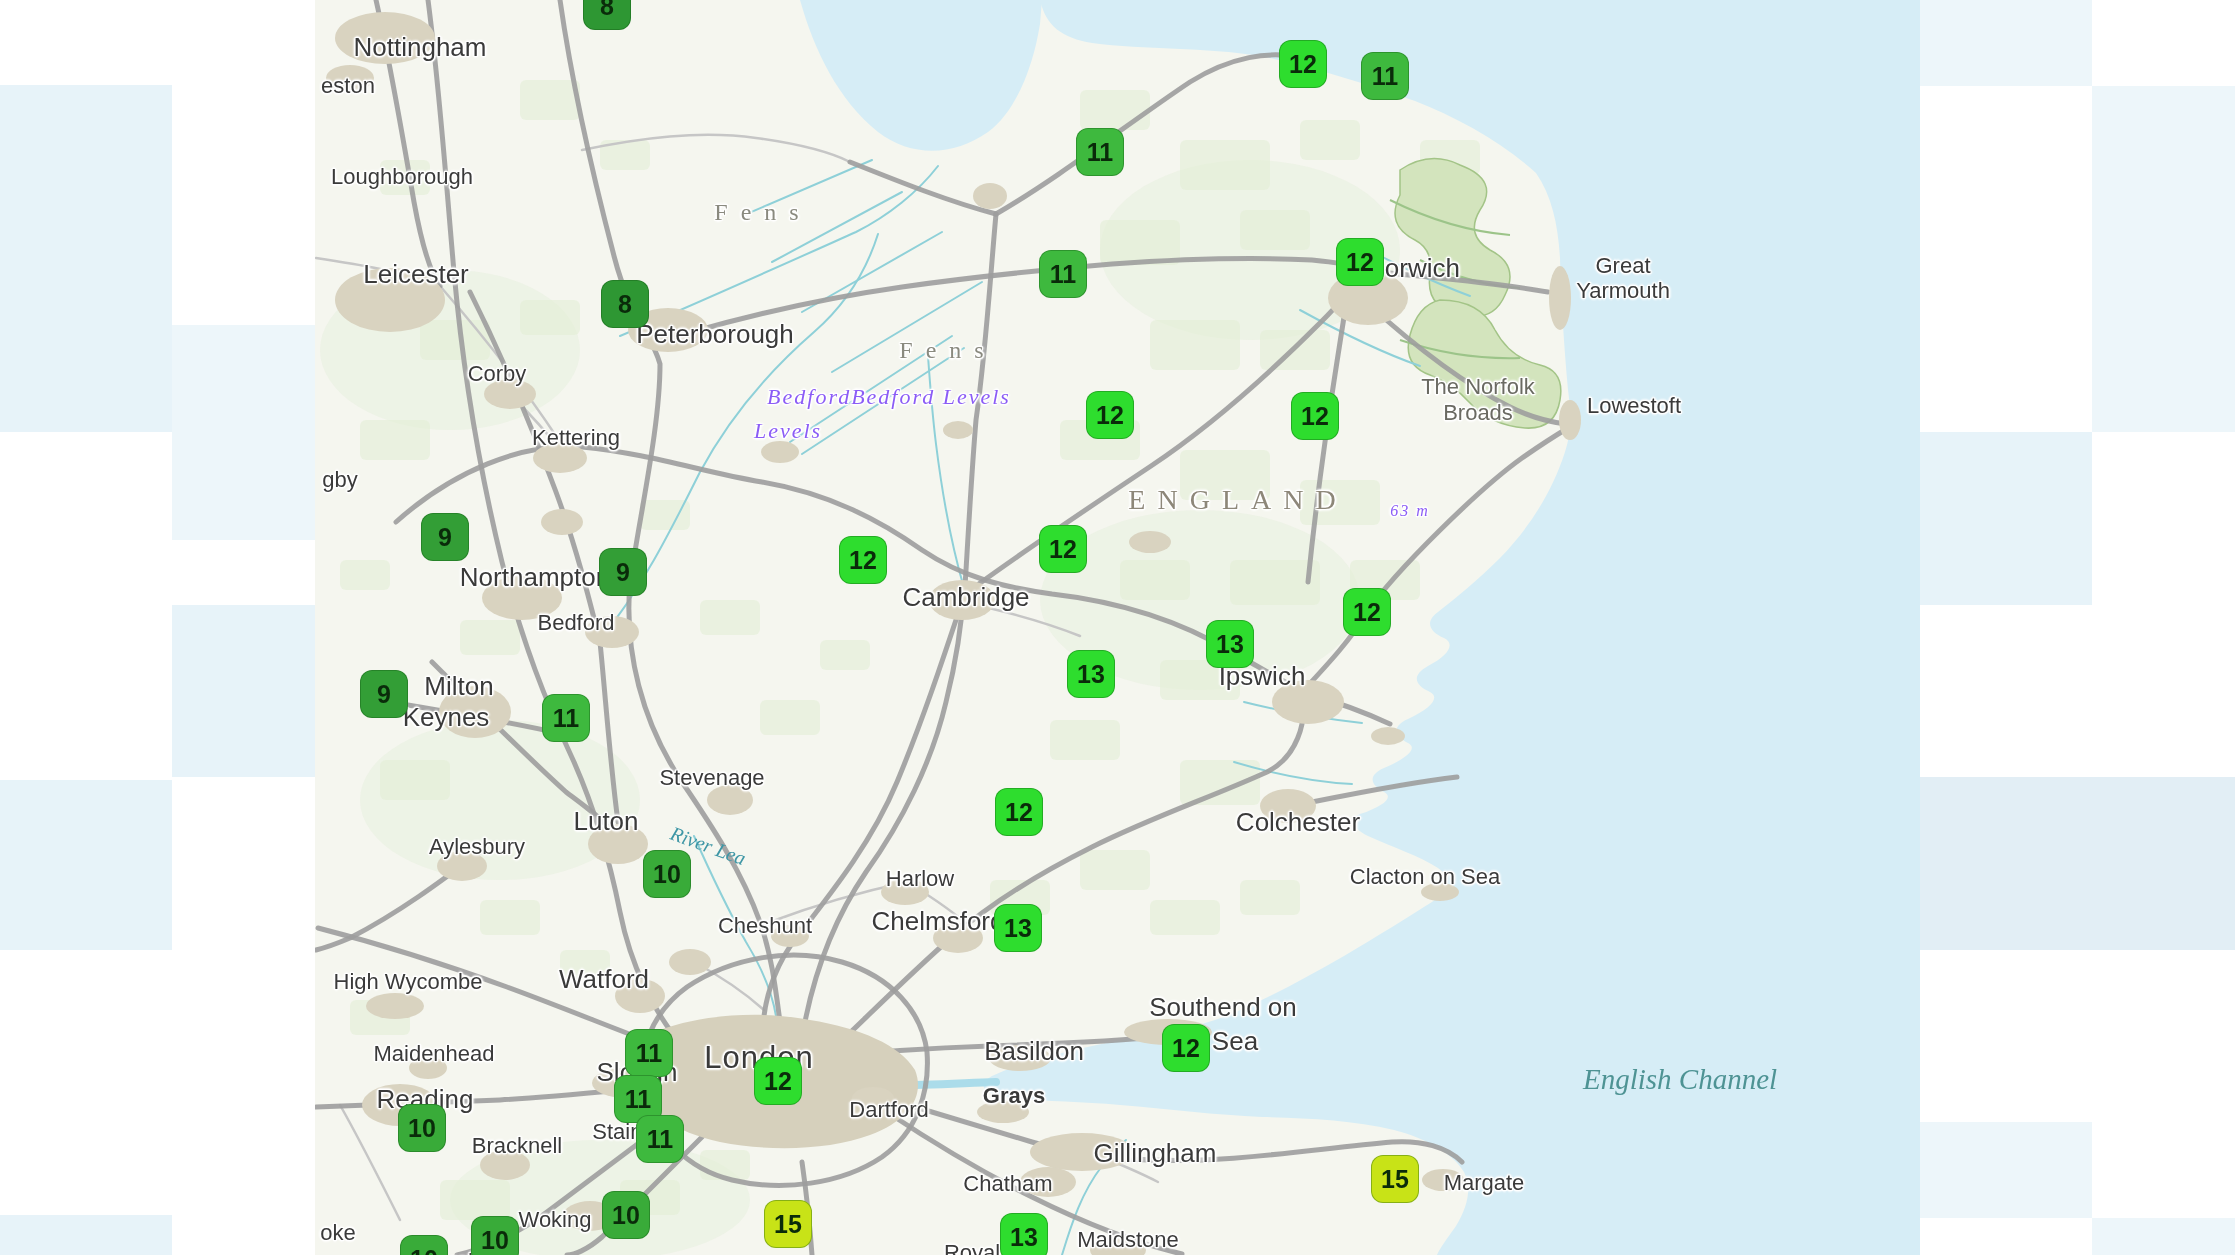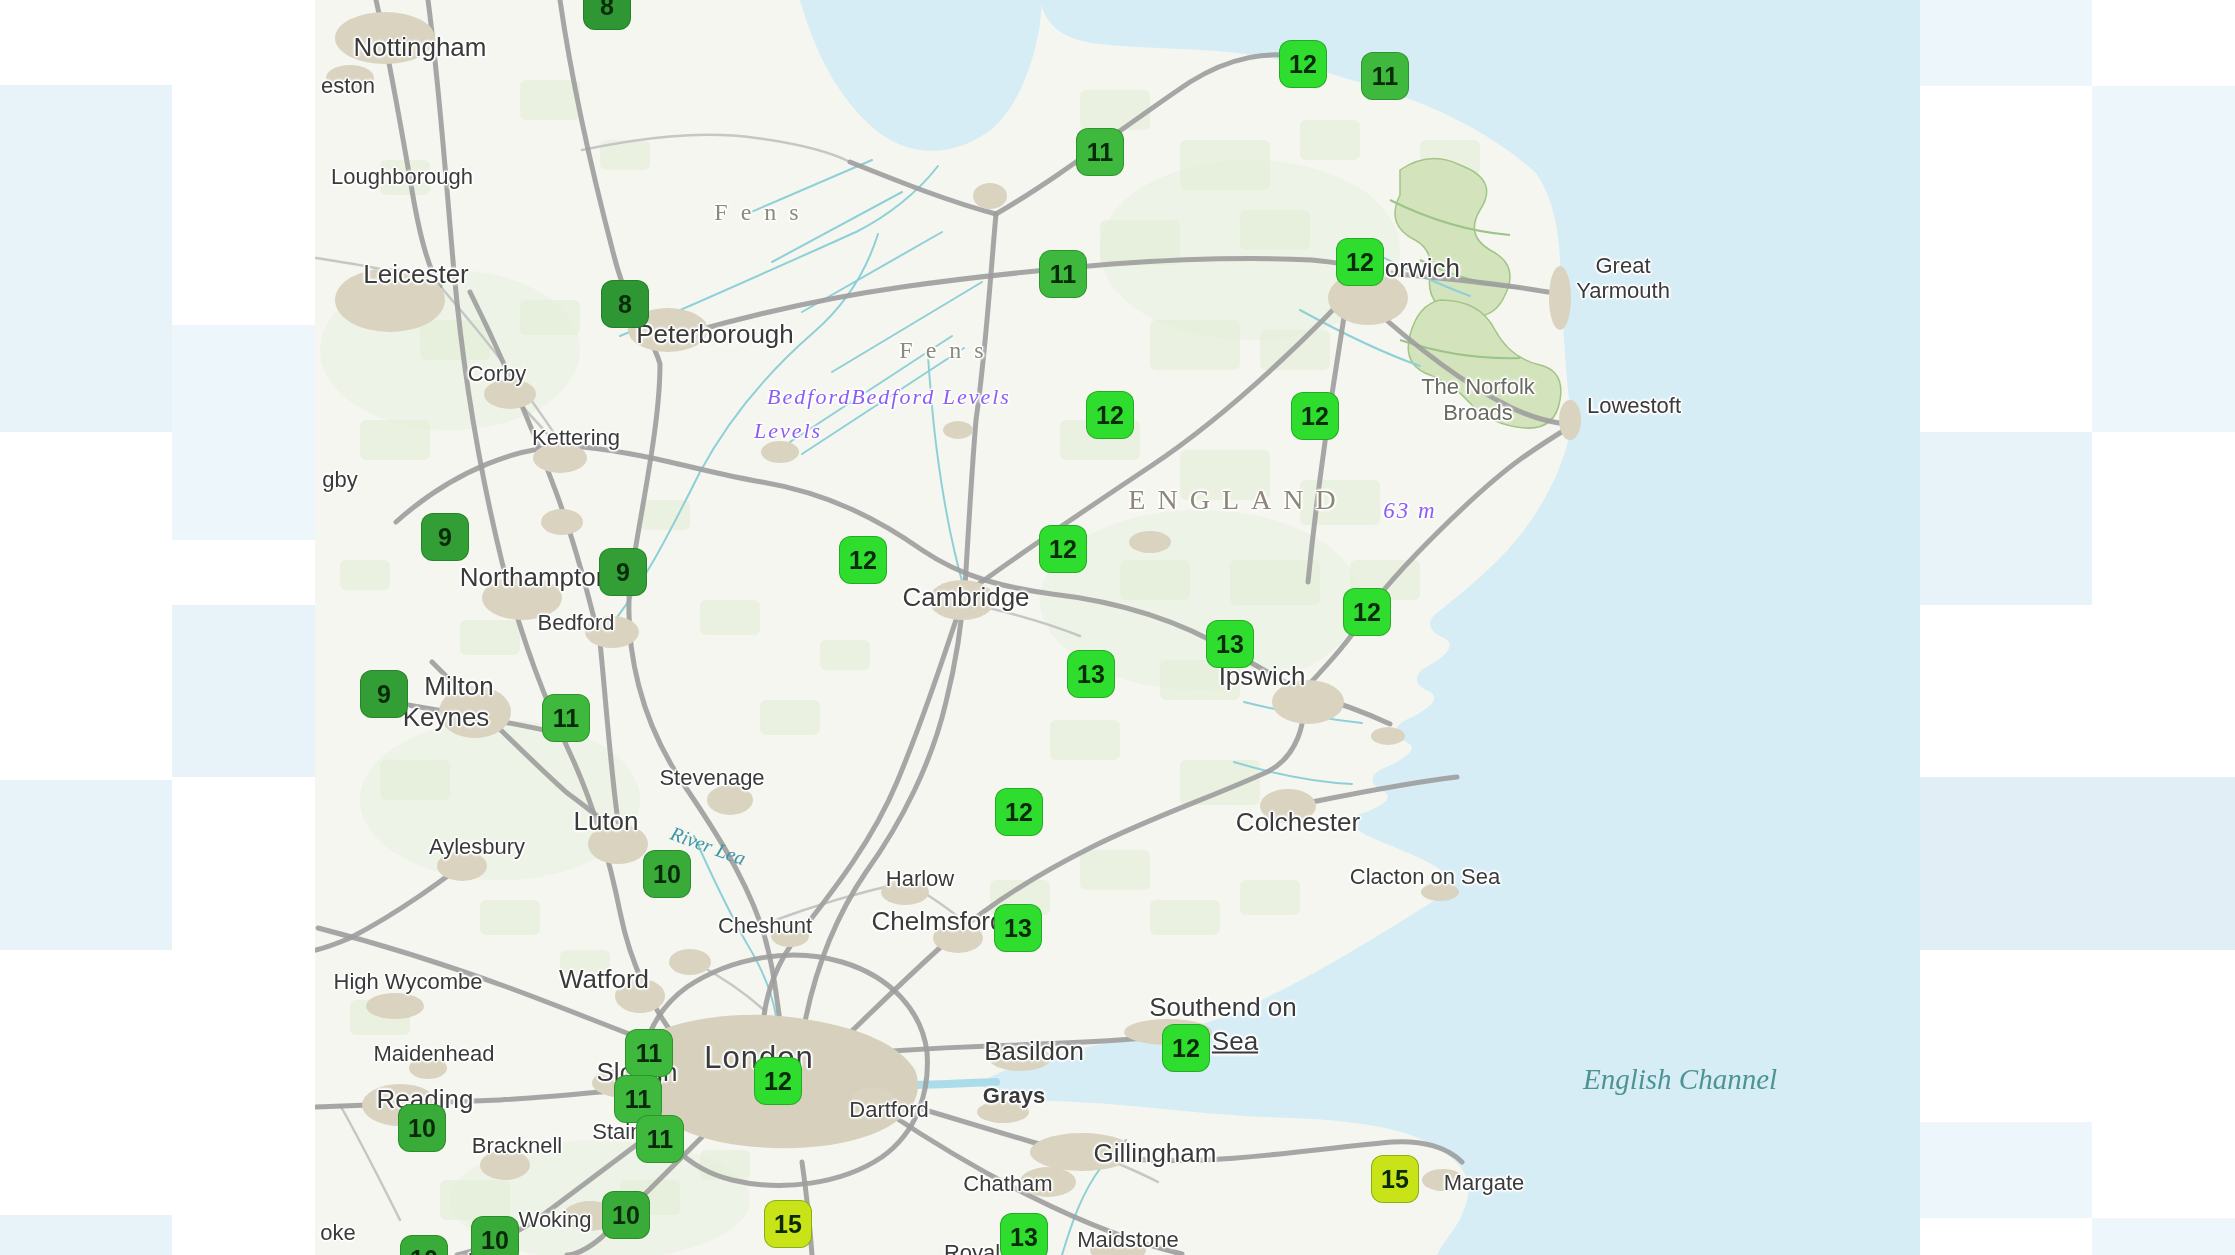--- a/index.html
+++ b/index.html
@@ -7,21 +7,21 @@
   #basemap{position:absolute;left:0;top:0;}
   #labels,#markers{position:absolute;left:0;top:0;width:100%;height:100%;pointer-events:none;}
   .lbl{position:absolute;transform:translate(-50%,-50%);white-space:nowrap;color:#3a3a3a;
        text-shadow:1px 1px 0 #fff,-1px 1px 0 #fff,1px -1px 0 #fff,-1px -1px 0 #fff,2px 0 2px #fff,-2px 0 2px #fff,0 2px 2px #fff,0 -2px 2px #fff;}
   .city{font-size:22px;}
   .city-lg{font-size:26px;}
   .city-xl{font-size:31px;letter-spacing:1px;}
   .city-muted{font-size:22px;color:#6a6a62;}
   .phys{font-family:"Liberation Serif",serif;font-size:24px;letter-spacing:13px;color:#8a8a7f;}
   .phys-i{font-family:"Liberation Serif",serif;font-style:italic;font-size:22px;letter-spacing:2px;color:#8b5cf6;}
-  .phys-s{font-size:23px;}
+  .phys-s{font-size:16px;}
   .region{font-family:"Liberation Serif",serif;font-size:28px;letter-spacing:12px;color:#8d8779;}
   .water-lg{font-family:"Liberation Serif",serif;font-style:italic;font-size:29px;color:#4e9394;text-shadow:none;}
   .water-sm{font-family:"Liberation Serif",serif;font-style:italic;font-size:20px;color:#3e96a5;text-shadow:none;}
   .marker{position:absolute;width:46px;height:46px;border-radius:12px;transform:translate(-50%,-50%);
           display:flex;align-items:center;justify-content:center;
           font-weight:bold;font-size:25px;color:#0a2b0a;border:1px solid rgba(15,80,15,.35);
           pointer-events:auto;cursor:pointer;}
   .lb{position:absolute;top:0;height:1255px;z-index:10;}
   #lb-a{left:0;width:172px;background:linear-gradient(#ffffff 0 85px,#e7f3f9 85px 432px,#ffffff 432px 780px,#e7f3f9 780px 950px,#ffffff 950px 1215px,#e7f3f9 1215px 1255px);}
   #lb-b{left:172px;width:143px;background:linear-gradient(#ffffff 0 325px,#edf6fa 325px 540px,#ffffff 540px 605px,#e7f3f9 605px 777px,#ffffff 777px 1255px);}
@@ -277,21 +277,21 @@
       <span class="lbl city" style="left: 434px; top: 1054px;">Maidenhead</span>
       <span class="lbl city-lg" style="left: 425px; top: 1099px;">Reading</span>
       <span class="lbl city" style="left: 517px; top: 1146px;">Bracknell</span>
       <span class="lbl city-lg" style="left: 637px; top: 1072px;">Slough</span>
       <span class="lbl city-xl" style="left: 759px; top: 1058px;">London</span>
       <span class="lbl city" style="left: 629px; top: 1132px;">Staines</span>
       <span class="lbl city" style="left: 889px; top: 1110px;">Dartford</span>
       <span class="lbl city" style="left: 1014px; top: 1096px; font-weight: bold;">Grays</span>
       <span class="lbl city-lg" style="left: 1034px; top: 1051px;">Basildon</span>
       <span class="lbl city-lg" style="left: 1223px; top: 1007px;">Southend on</span>
-      <span class="lbl city-lg" style="left: 1235px; top: 1041px; text-decoration: underline;">Sea</span>
+      <span class="lbl city-lg" style="left: 1235px; top: 1041px;">Sea</span>
       <span class="lbl city-lg" style="left: 1155px; top: 1153px;">Gillingham</span>
       <span class="lbl city" style="left: 1008px; top: 1184px;">Chatham</span>
       <span class="lbl city" style="left: 1128px; top: 1240px;">Maidstone</span>
       <span class="lbl city" style="left: 1484px; top: 1147px; margin-top: 36px;">Margate</span>
       <span class="lbl water-lg" style="left: 1680px; top: 1079px;">English Channel</span>
       <span class="lbl city" style="left: 555px; top: 1220px;">Woking</span>
       <span class="lbl city" style="left: 338px; top: 1233px;">oke</span>
       <span class="lbl city" style="left: 972px; top: 1253px;">Royal</span>
       <span class="lbl city" style="left: 452px; top: 1262px;">Aldershot</span>
     </div>

